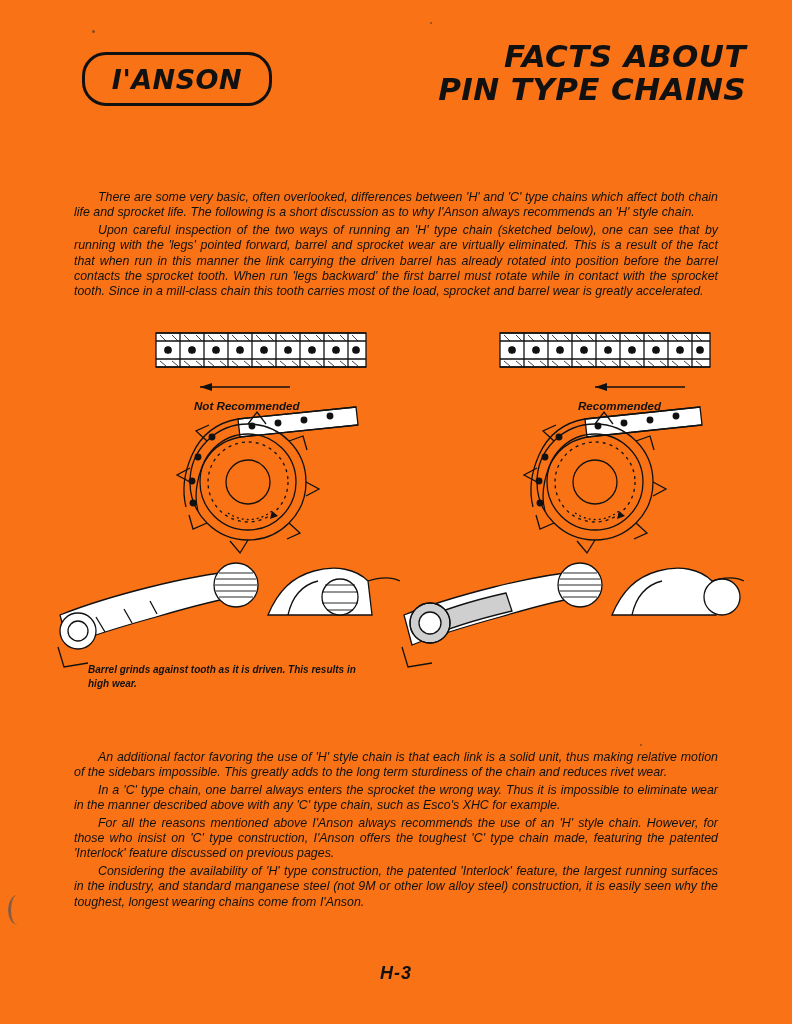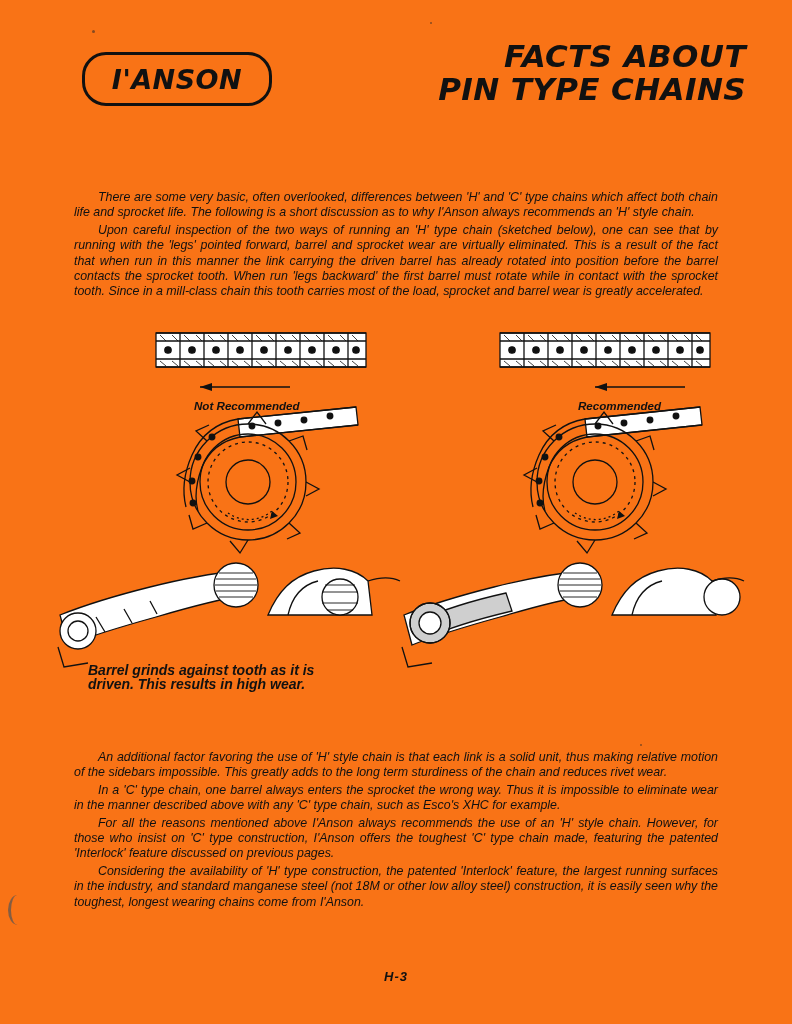--- a/index.html
+++ b/index.html
@@ -88,40 +88,40 @@
   
   .figures {
     position: absolute;
     left: 0;
     top: 315px;
     width: 792px;
     height: 420px;
   }
   .cap-bold {
     position: absolute;
-    font-size: 14px;
+    font-size: 10px;
     font-weight: bold;
     line-height: 14px;
     color: #111;
   }
   .arrow-label {
     position: absolute;
     font-size: 11.6px;
     font-weight: bold;
     color: #111;
   }
 
   
   .footer {
     position: absolute;
     left: 0;
     bottom: 40px;
     width: 792px;
     text-align: center;
-    font-size: 13px;
+    font-size: 18px;
     font-weight: bold;
     letter-spacing: 1px;
     color: #111;
   }
 
   
   .speck {
     position: absolute;
     background: #2a2a2a;
     border-radius: 50%;
@@ -341,20 +341,20 @@
     <div class="arrow-label" style="left:194px;top:84px;">Not Recommended</div>
     <div class="arrow-label" style="left:578px;top:84px;">Recommended</div>
 
     <div class="cap-bold" style="left:88px;top:348px;width:270px;">Barrel grinds against tooth as it is driven. This results in high wear.</div>
   </div>
 
   <div class="body-bottom">
     <p class="para">An additional factor favoring the use of 'H' style chain is that each link is a solid unit, thus making relative motion of the sidebars impossible. This greatly adds to the long term sturdiness of the chain and reduces rivet wear.</p>
     <p class="para">In a 'C' type chain, one barrel always enters the sprocket the wrong way. Thus it is impossible to eliminate wear in the manner described above with any 'C' type chain, such as Esco's XHC for example.</p>
     <p class="para">For all the reasons mentioned above I'Anson always recommends the use of an 'H' style chain. However, for those who insist on 'C' type construction, I'Anson offers the toughest 'C' type chain made, featuring the patented 'Interlock' feature discussed on previous pages.</p>
-    <p class="para">Considering the availability of 'H' type construction, the patented 'Interlock' feature, the largest running surfaces in the industry, and standard manganese steel (not 18M or other low alloy steel) construction, it is easily seen why the toughest, longest wearing chains come from I'Anson.</p>
+    <p class="para">Considering the availability of 'H' type construction, the patented 'Interlock' feature, the largest running surfaces in the industry, and standard manganese steel (not 9M or other low alloy steel) construction, it is easily seen why the toughest, longest wearing chains come from I'Anson.</p>
   </div>
 
   <div class="footer">
     <span>H-3</span>
   </div>
 
 </div>
 
 </body></html>

